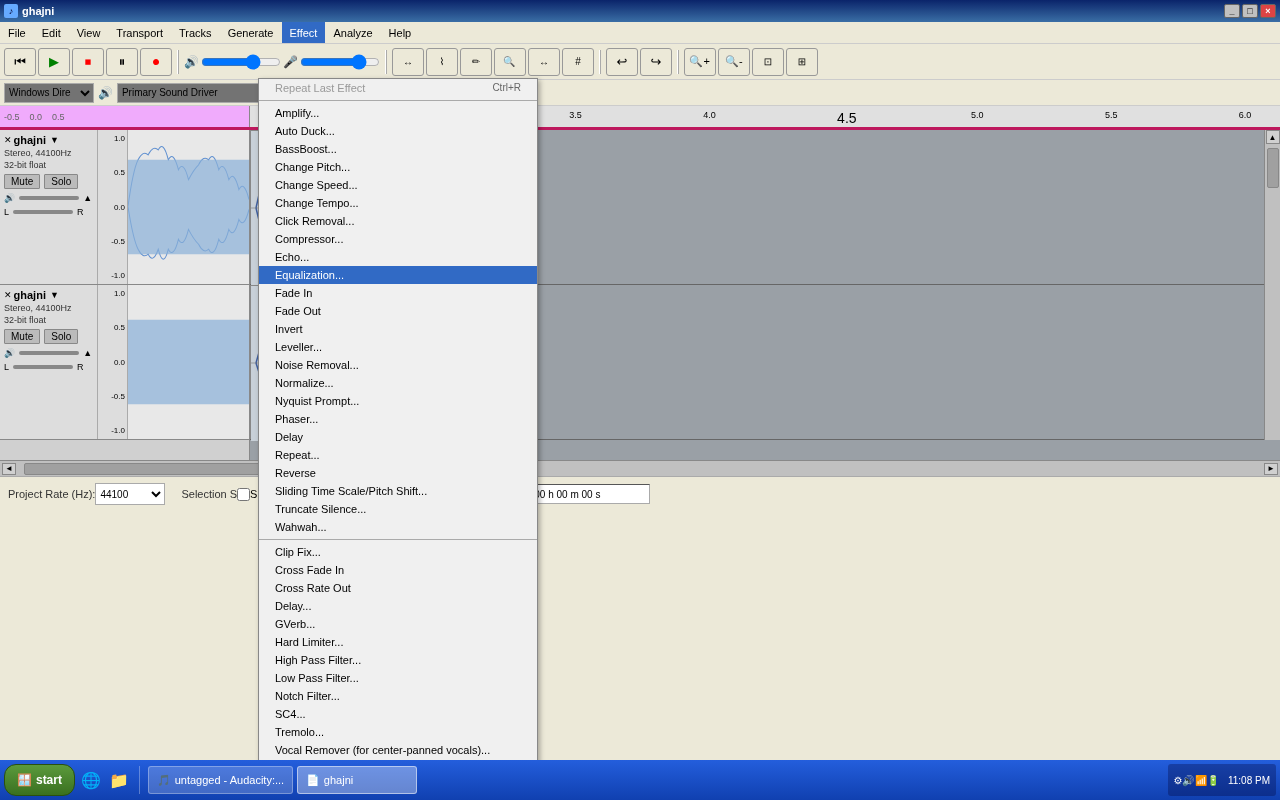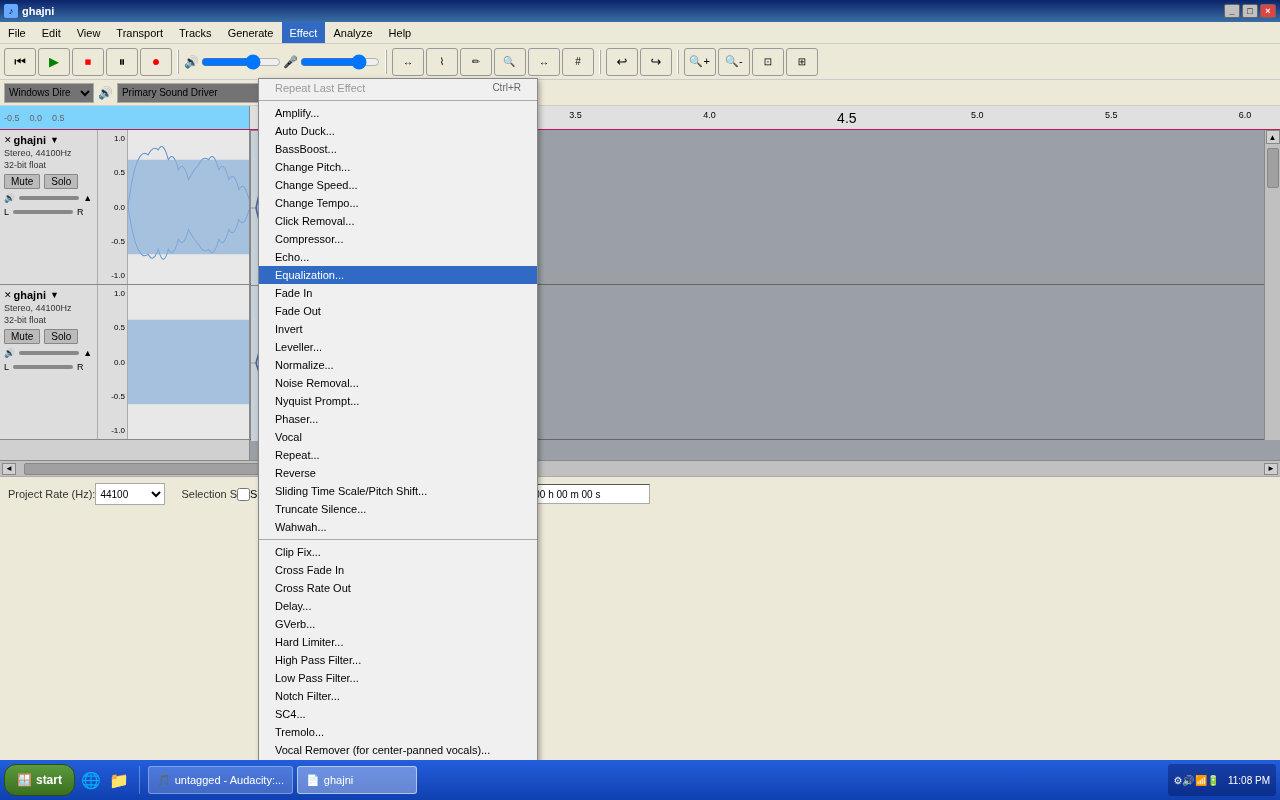--- a/index.html
+++ b/index.html
@@ -176,24 +176,24 @@
     }
     .device-select { height: 20px; font-size: 10px; background: #737373; border: 1px solid #aaa; }
     .device-icon { font-size: 12px; }
 
     
     .toolbar-slider { width: 80px; height: 16px; background: #c0c0c0; border: 1px inset #aaa; border-radius: 2px; }
 
     
     #ruler {
       height: 24px;
-      background: #7dd3fc;
+      background: #f0abfc;
       display: flex; align-items: center;
       position: relative;
-      border-bottom: 1px solid #be185d;
+      border-bottom: 3px solid #be185d;
       overflow: hidden;
     }
     #ruler-track-offset { width: 250px; border-right: 1px solid #888; height: 100%; display:flex; align-items: center; padding-left: 4px; font-size: 9px; }
     #ruler-timeline { flex: 1; position: relative; height: 100%; }
 
   </style>
 </head>
 <body>
 
 <div id="titlebar">
@@ -443,25 +443,25 @@
   <div class="menu-entry">Change Speed...</div>
   <div class="menu-entry">Change Tempo...</div>
   <div class="menu-entry">Click Removal...</div>
   <div class="menu-entry">Compressor...</div>
   <div class="menu-entry">Echo...</div>
   <div class="menu-entry highlighted">Equalization...</div>
   <div class="menu-entry">Fade In</div>
   <div class="menu-entry">Fade Out</div>
   <div class="menu-entry">Invert</div>
   <div class="menu-entry">Leveller...</div>
+  <div class="menu-entry">Noise Removal...</div>
   <div class="menu-entry">Normalize...</div>
-  <div class="menu-entry">Noise Removal...</div>
   <div class="menu-entry">Nyquist Prompt...</div>
   <div class="menu-entry">Phaser...</div>
-  <div class="menu-entry">Vocal</div>
+  <div class="menu-entry">Delay</div>
   <div class="menu-entry">Repeat...</div>
   <div class="menu-entry">Reverse</div>
   <div class="menu-entry">Sliding Time Scale/Pitch Shift...</div>
   <div class="menu-entry">Truncate Silence...</div>
   <div class="menu-entry">Wahwah...</div>
   <div class="menu-separator"></div>
   <div class="menu-entry">Clip Fix...</div>
   <div class="menu-entry">Cross Fade In</div>
   <div class="menu-entry">Cross Rate Out</div>
   <div class="menu-entry">Delay...</div>

